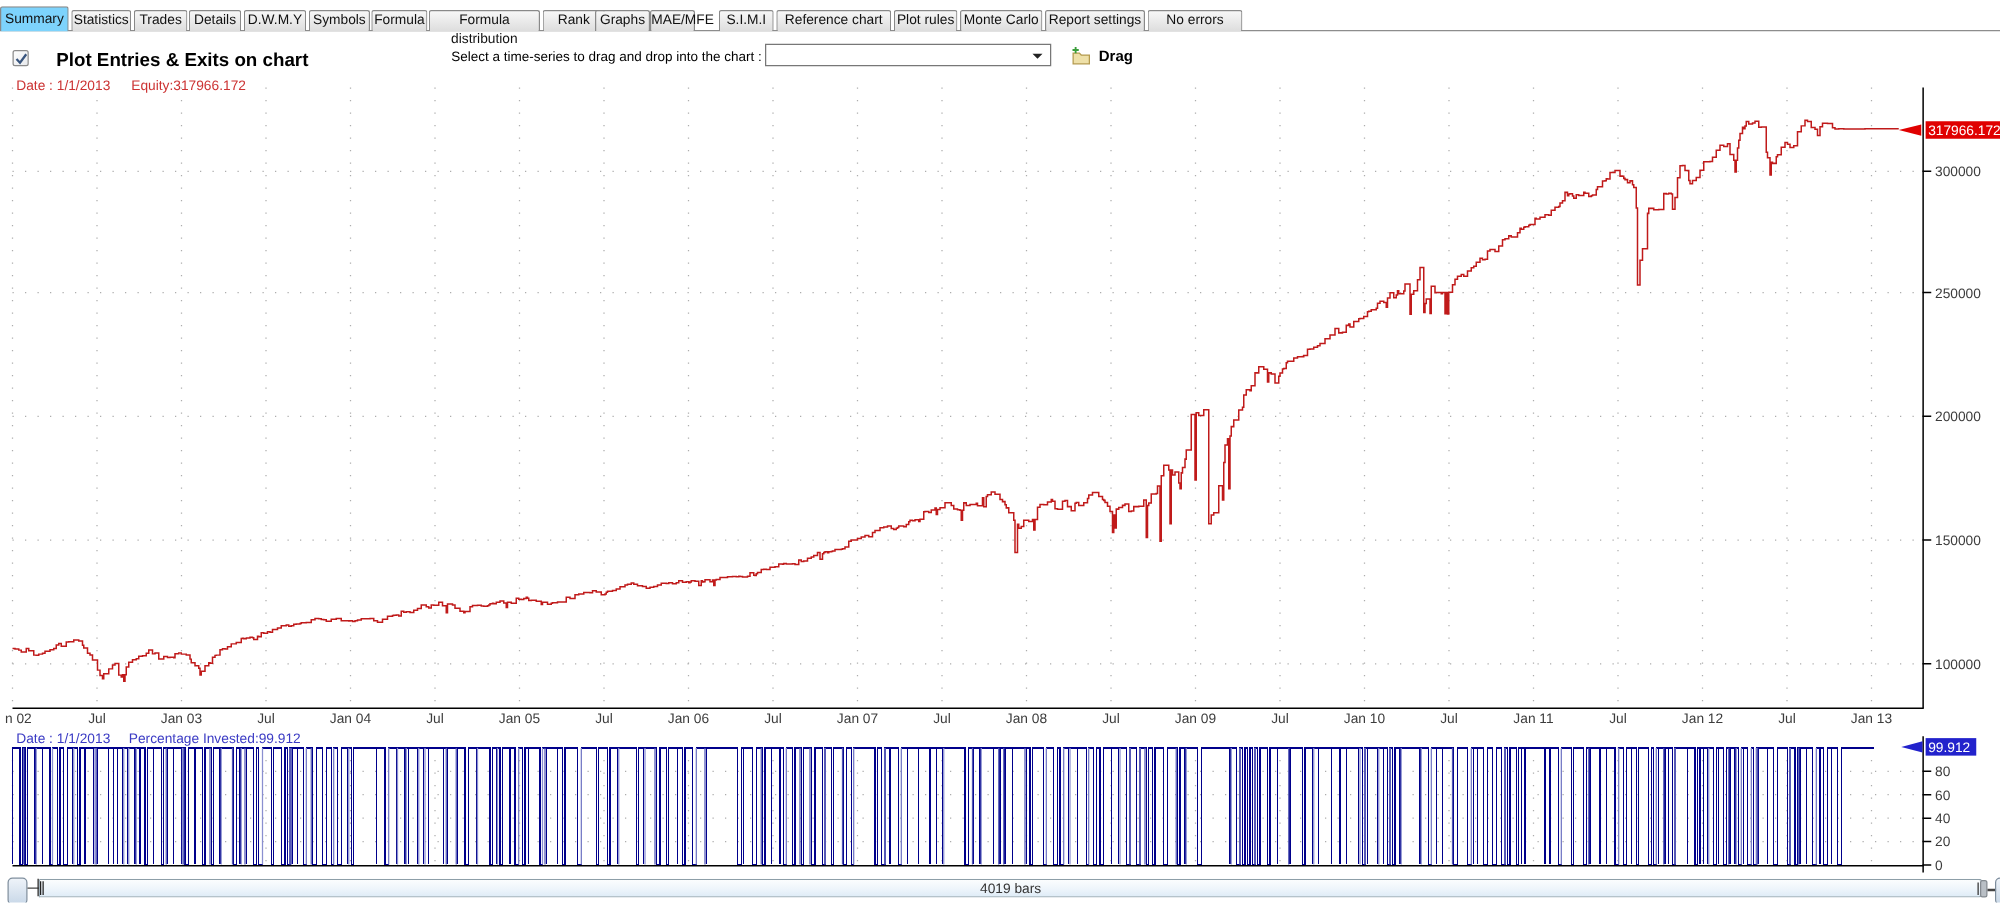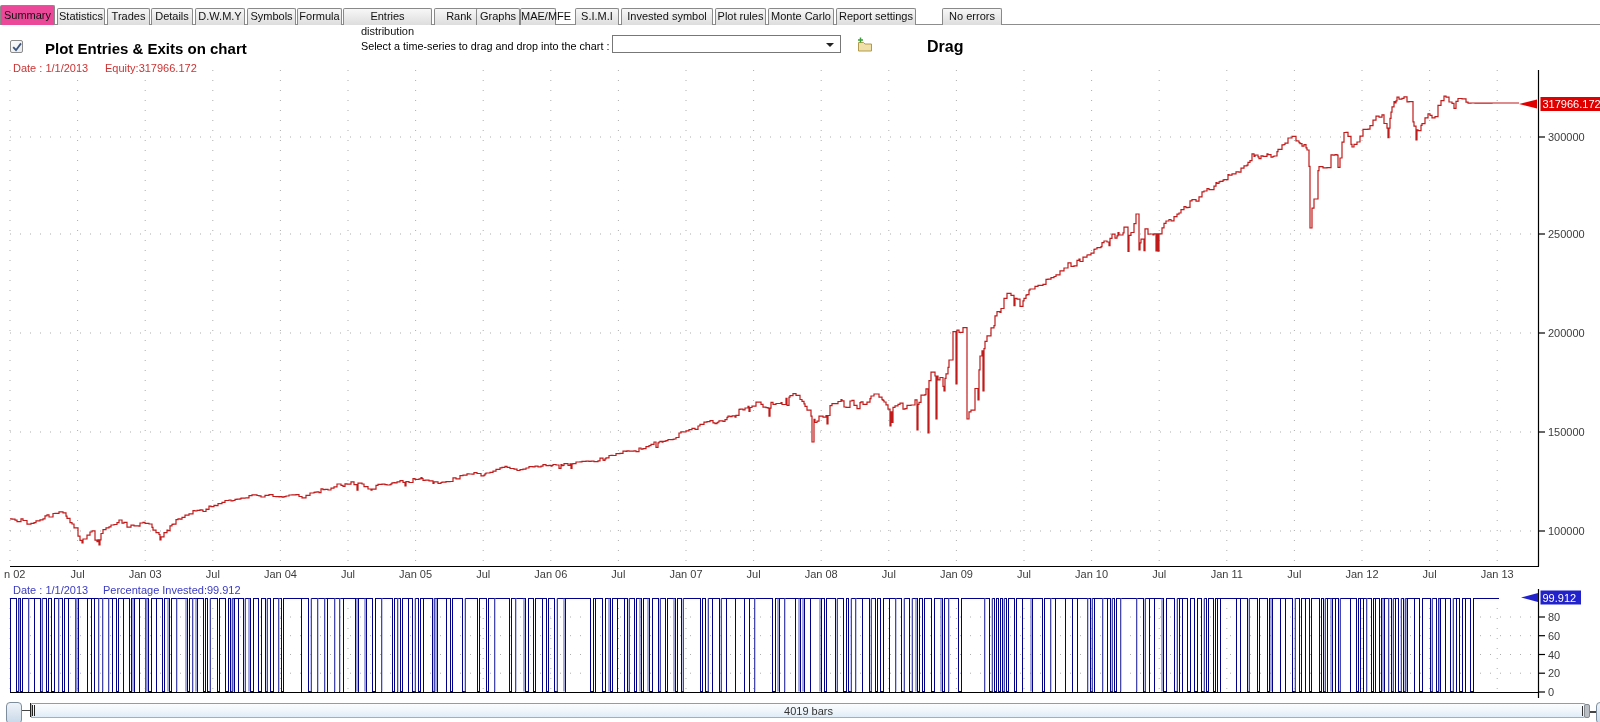--- a/index.html
+++ b/index.html
@@ -1,30 +1,30 @@
 <!DOCTYPE html>
 <html><head><meta charset="utf-8"><style>
 html,body{margin:0;padding:0;background:#fff;width:1600px;height:722px;overflow:hidden;
 font-family:"Liberation Sans",sans-serif;}
 #page{position:relative;width:1600px;height:722px;}
 .tabbar{position:absolute;left:0;top:0;width:1600px;height:25px;}
 .tabbar .base{position:absolute;left:0;top:24px;width:1600px;height:1px;background:#8d8d8d;}
 .tab{position:absolute;top:8px;height:15px;box-sizing:border-box;border:1px solid #898989;
 border-bottom:none;border-radius:2px 2px 0 0;background:linear-gradient(#f7f7f7,#ddd);
 font-size:11px;color:#111;text-align:center;line-height:15px;height:17px;}
-.tab.sel{top:5px;height:20px;line-height:19px;background:#ec4899;z-index:3;font-size:11px;}
+.tab.sel{top:5px;height:20px;line-height:19px;background:#7dd3fc;z-index:3;font-size:11px;}
 .cbx{position:absolute;left:10px;top:40px;width:13px;height:13px;box-sizing:border-box;
 border:1px solid #8b8b8b;border-radius:2px;background:linear-gradient(135deg,#fdfdfd,#e8eaed);}
 .lab1{position:absolute;left:45px;top:39.5px;font-size:15px;font-weight:bold;color:#000;}
 .lab2{position:absolute;left:361px;top:40px;font-size:10.8px;color:#000;}
 .combo{position:absolute;left:612px;top:35px;width:229px;height:18px;box-sizing:border-box;
 border:1px solid #777;background:#fff;}
 .combo .arr{position:absolute;right:6px;top:7px;width:0;height:0;border-left:4px solid transparent;
 border-right:4px solid transparent;border-top:4px solid #222;}
-.drag{position:absolute;left:879px;top:38px;font-size:16px;font-weight:bold;color:#000;margin-left:48px;}
+.drag{position:absolute;left:879px;top:38px;font-size:12px;font-weight:bold;color:#000;}
 svg text{font-family:"Liberation Sans",sans-serif;}
 .t{font-size:11px;fill:#3c3c3c;}
 .g{stroke:#adadad;stroke-width:1;stroke-dasharray:1 9;fill:none;}
 .ax{stroke:#000;stroke-width:1.2;fill:none;}
 .track{position:absolute;left:31px;top:703px;width:1555px;height:15px;box-sizing:border-box;
 border:1px solid #9fb0ba;border-top-color:#8d9ea8;border-radius:0 3px 3px 0;
 background:linear-gradient(#fbfdfe 0%,#eef5fb 55%,#dfecf7 100%);}
 .bars{position:absolute;left:0;top:705px;width:1617px;text-align:center;font-size:11px;color:#333;}
 .thumb{position:absolute;top:702px;width:16px;height:22px;box-sizing:border-box;border:1px solid #7d8d9d;
 border-radius:4px;background:linear-gradient(#eef3f9,#c9d8e8);}
@@ -32,30 +32,30 @@
 <div id="page">
 <div class="tabbar">
       <div class="base"></div>
       <div class="tab sel" style="left:0px;width:55px">Summary</div>
       <div class="tab" style="left:57px;width:48px">Statistics</div>
       <div class="tab" style="left:107px;width:43px">Trades</div>
       <div class="tab" style="left:151px;width:42px">Details</div>
       <div class="tab" style="left:195px;width:50px">D.W.M.Y</div>
       <div class="tab" style="left:247px;width:49px">Symbols</div>
       <div class="tab" style="left:297px;width:45px">Formula</div>
-      <div class="tab" style="left:343px;width:89px">Entries distribution</div>
+      <div class="tab" style="left:343px;width:89px">Formula distribution</div>
       <div class="tab" style="left:434px;width:50px">Rank</div>
       <div class="tab" style="left:476px;width:44px">Graphs</div>
       <div class="tab" style="left:520px;width:36px">MAE/MFE</div>
       <div class="tab" style="left:575px;width:44px">S.I.M.I</div>
-      <div class="tab" style="left:621px;width:92px">Invested symbol</div>
+      <div class="tab" style="left:621px;width:92px">Reference chart</div>
       <div class="tab" style="left:715px;width:51px">Plot rules</div>
       <div class="tab" style="left:768px;width:66px">Monte Carlo</div>
       <div class="tab" style="left:836px;width:80px">Report settings</div>
-      <div class="tab" style="left:942px;width:60px">No errors</div>
+      <div class="tab" style="left:918px;width:76px">No errors</div>
     </div>
 <div class="cbx"></div>
 <svg style="position:absolute;left:10px;top:40px" width="15" height="15" viewBox="0 0 15 15">
 <path d="M3.2 7.2 L6 10.2 L11 3.4" stroke="#39557e" stroke-width="1.8" fill="none"></path>
     </svg>
 <div class="lab1">Plot Entries &amp; Exits on chart</div>
 <div class="lab2">Select a time-series to drag and drop into the chart :</div>
 <div class="combo">
       <span class="arr"></span>
     </div>

